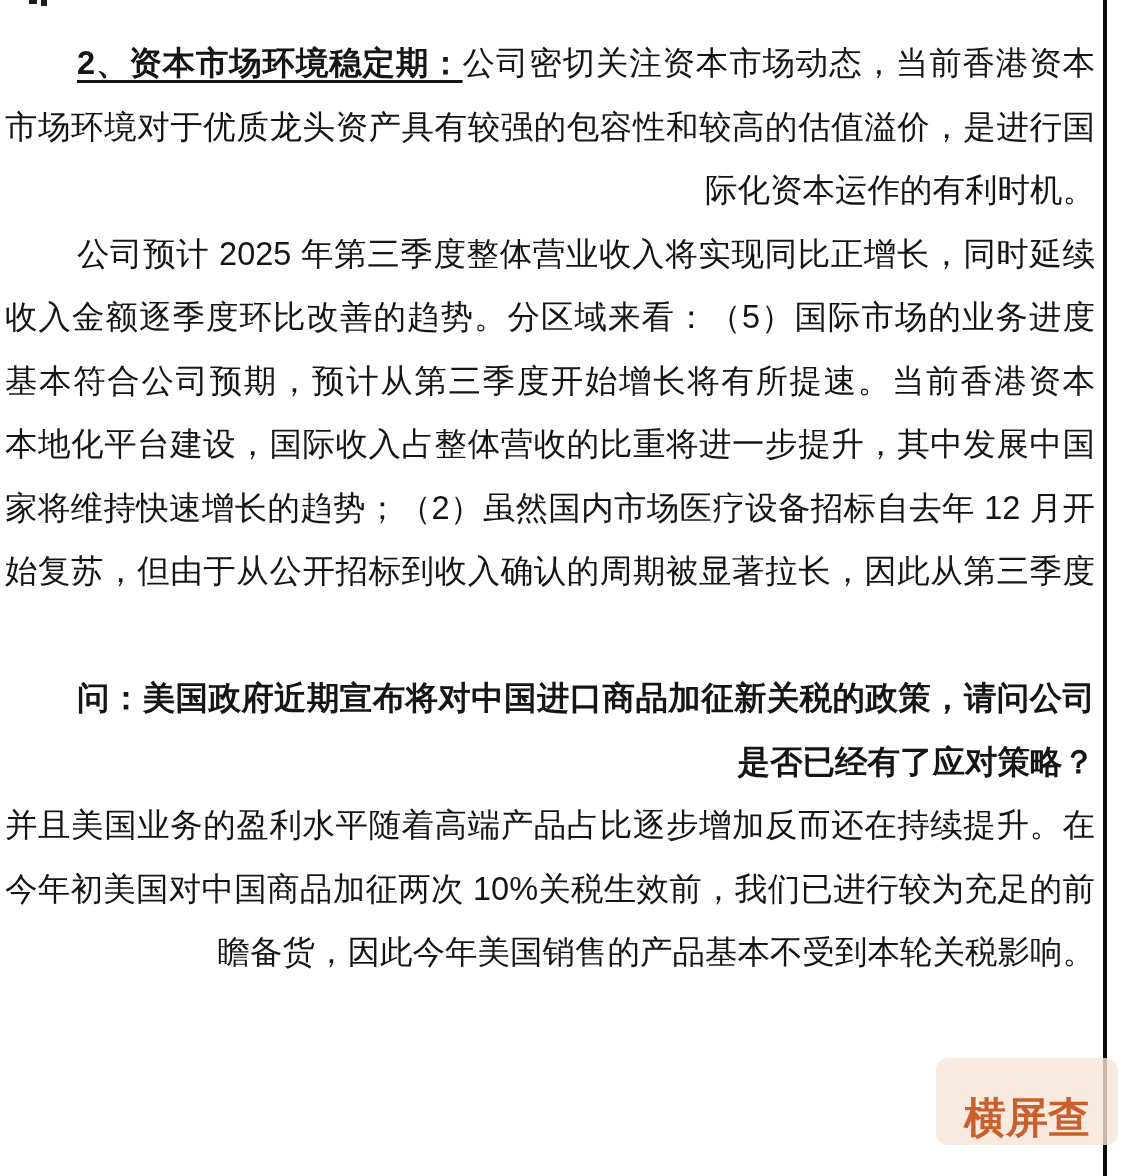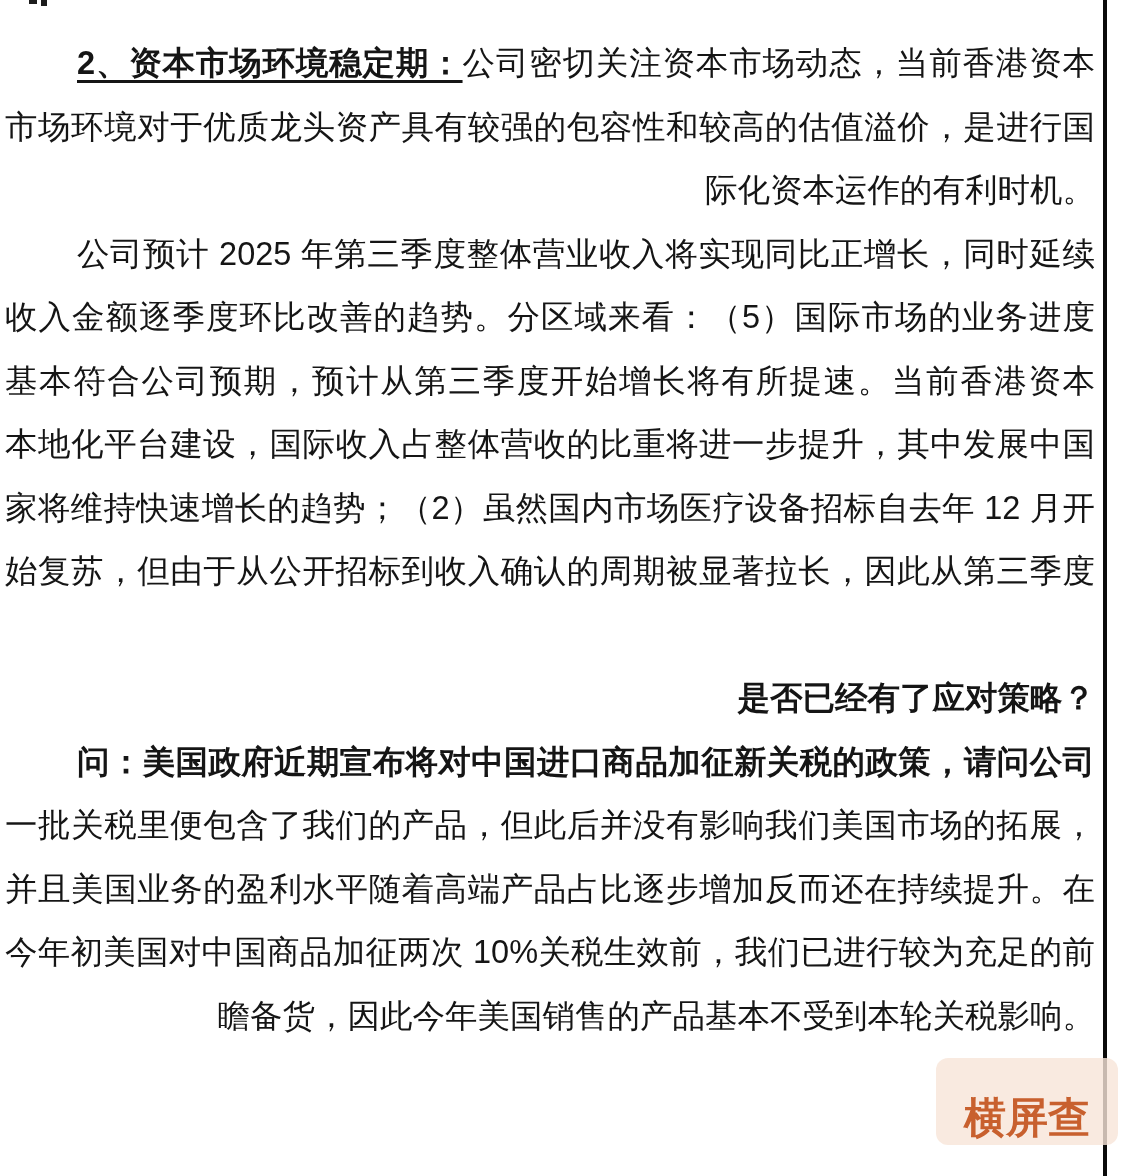--- a/index.html
+++ b/index.html
@@ -88,23 +88,22 @@
     <div class="line fill indent"><span class="bold underline">2、资本市场环境稳定期：</span><span class="">公司密切关注资本市场动态，当前香港资本</span></div>
     <div class="line fill"><span class="">市场环境对于优质龙头资产具有较强的包容性和较高的估值溢价，是进行国</span></div>
     <div class="line"><span class="">际化资本运作的有利时机。</span></div>
     <div class="line fill indent"><span class="">公司预计 2025 年第三季度整体营业收入将实现同比正增长，同时延续</span></div>
     <div class="line fill"><span class="">收入金额逐季度环比改善的趋势。分区域来看：（5）国际市场的业务进度</span></div>
     <div class="line fill"><span class="">基本符合公司预期，预计从第三季度开始增长将有所提速。当前香港资本</span></div>
     <div class="line fill"><span class="">本地化平台建设，国际收入占整体营收的比重将进一步提升，其中发展中国</span></div>
     <div class="line fill"><span class="">家将维持快速增长的趋势；（2）虽然国内市场医疗设备招标自去年 12 月开</span></div>
     <div class="line fill"><span class="">始复苏，但由于从公开招标到收入确认的周期被显著拉长，因此从第三季度</span></div>
     <div class="line"></div>
+    <div class="line fill indent bold"><span class="">问：美国政府近期宣布将对中国进口商品加征新关税的政策，请问公司</span></div>
     <div class="line bold"><span class="">是否已经有了应对策略？</span></div>
-    <div class="line fill indent bold"><span class="">问：美国政府近期宣布将对中国进口商品加征新关税的政策，请问公司</span></div>
-    <div class="line fill"><span class="">一批关税里便包含了我们的产品，但此后并没有影响我们美国市场的拓展，</span></div>
     <div class="line fill"><span class="">并且美国业务的盈利水平随着高端产品占比逐步增加反而还在持续提升。在</span></div>
     <div class="line fill"><span class="">今年初美国对中国商品加征两次 10%关税生效前，我们已进行较为充足的前</span></div>
     <div class="line"><span class="">瞻备货，因此今年美国销售的产品基本不受到本轮关税影响。</span></div>
   </div>
 
 <span class="frag frag-a"></span>
 <span class="frag frag-b"></span>
 
 <div class="vline" id="vline" style="background: rgb(10, 10, 10);"></div>
 

